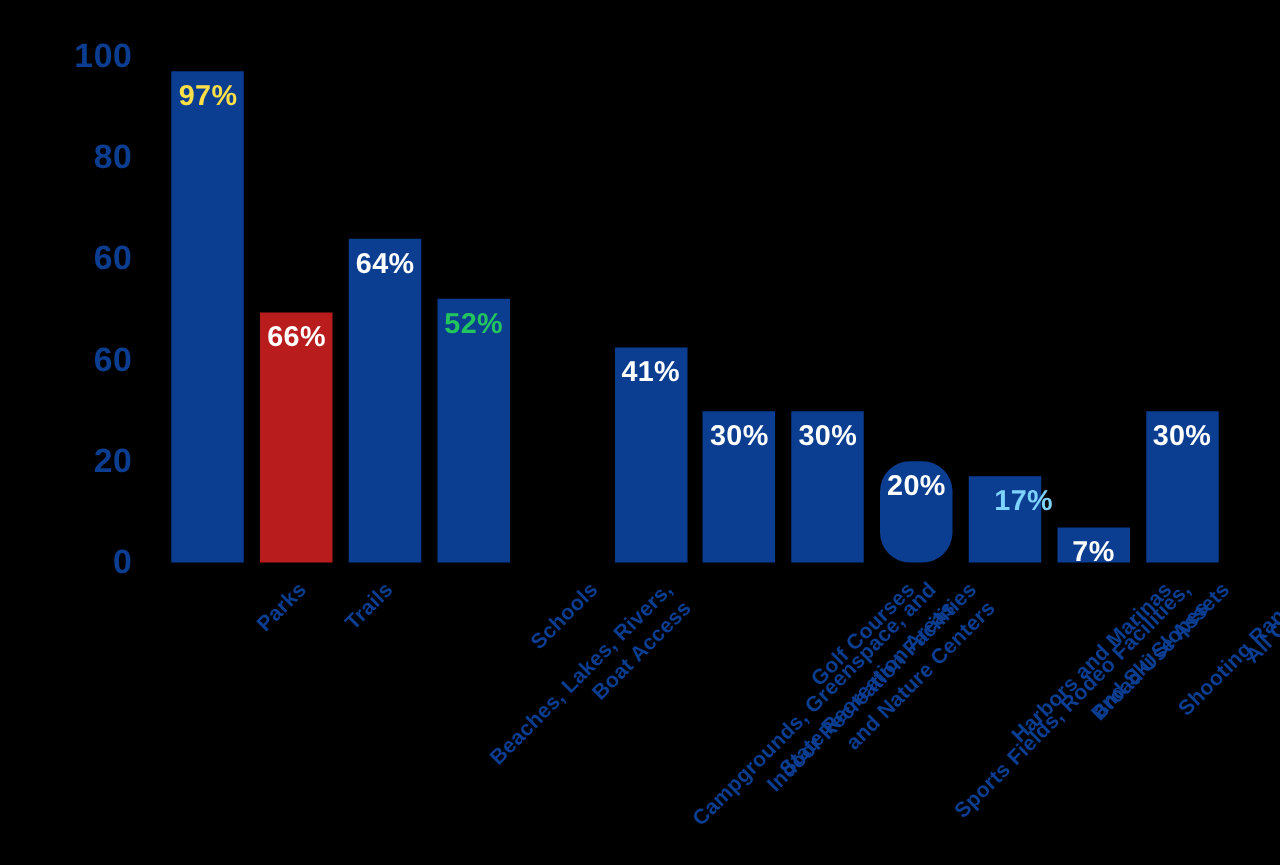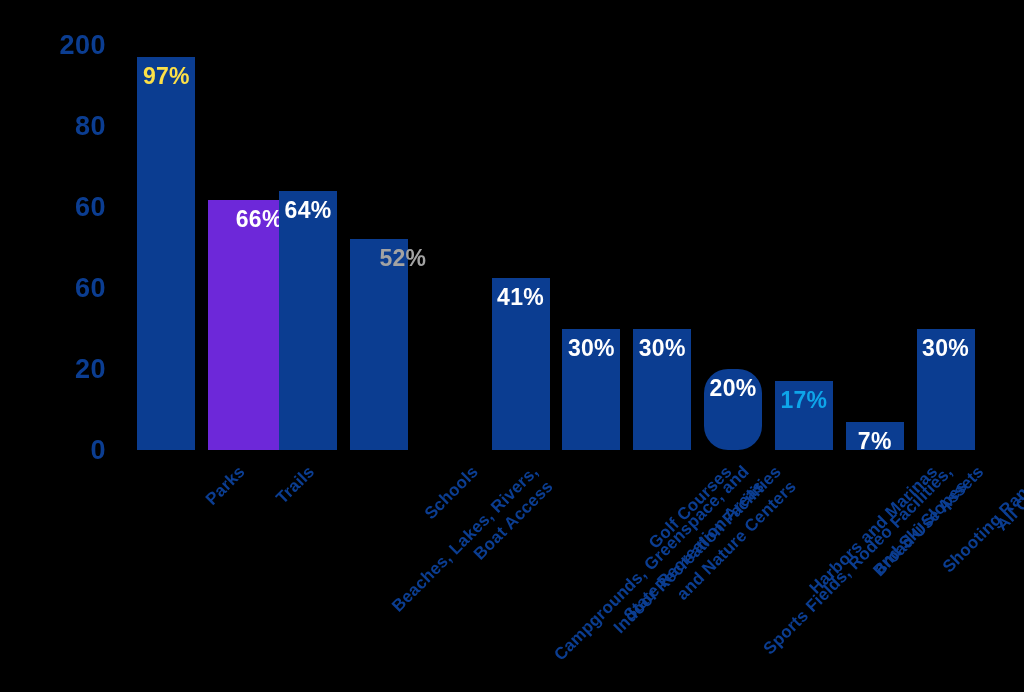--- a/index.html
+++ b/index.html
@@ -117,42 +117,42 @@
 <body style="background: rgb(0, 0, 0);">
 
 <div id="chart-root">
 
   <div id="y-axis-labels">
       <div class="ytick" style="top: 450px;">0</div>
       <div class="ytick" style="top: 369px;">20</div>
       <div class="ytick" style="top: 288px;">60</div>
       <div class="ytick" style="top: 207px;">60</div>
       <div class="ytick" style="top: 126px;">80</div>
-      <div class="ytick" style="top: 45px;">200</div>
+      <div class="ytick" style="top: 45px;">100</div>
     </div>
 
   <div id="plot-area">
       <div class="bar-slot" style="left: 6.41667px; width: 58px;">
         <div class="bar" style="height: 392.85px; background: rgb(11, 61, 145);">
           <div class="bar-value" style="color: #fde047;">97%</div>
         </div>
       </div>
       <div class="bar-slot" style="left: 77.25px; width: 58px;">
-        <div class="bar" style="height: 250px; background: #6d28d9; padding-left: 44px;">
+        <div class="bar" style="height: 200px; background: #b91c1c;">
           <div class="bar-value" style="color: rgb(255, 255, 255);">66%</div>
         </div>
       </div>
       <div class="bar-slot" style="left: 148.083px; width: 58px;">
         <div class="bar" style="height: 259.2px; background: rgb(11, 61, 145);">
           <div class="bar-value" style="color: rgb(255, 255, 255);">64%</div>
         </div>
       </div>
       <div class="bar-slot" style="left: 218.917px; width: 58px;">
         <div class="bar" style="height: 210.6px; background: rgb(11, 61, 145);">
-          <div class="bar-value" style="color: #a3a3a3; margin-left: 24px;">52%</div>
+          <div class="bar-value" style="color: #22c55e;">52%</div>
         </div>
       </div>
       <div class="bar-slot" style="left: 360.583px; width: 58px;">
         <div class="bar" style="height: 172px; background: rgb(11, 61, 145);">
           <div class="bar-value" style="color: rgb(255, 255, 255);">41%</div>
         </div>
       </div>
       <div class="bar-slot" style="left: 431.417px; width: 58px;">
         <div class="bar" style="height: 121.5px; background: rgb(11, 61, 145);">
           <div class="bar-value" style="color: rgb(255, 255, 255);">30%</div>
@@ -163,21 +163,21 @@
           <div class="bar-value" style="color: rgb(255, 255, 255);">30%</div>
         </div>
       </div>
       <div class="bar-slot" style="left: 573.083px; width: 58px;">
         <div class="bar" style="height: 81px; background: rgb(11, 61, 145); border-radius: 24px;">
           <div class="bar-value" style="color: rgb(255, 255, 255);">20%</div>
         </div>
       </div>
       <div class="bar-slot" style="left: 643.917px; width: 58px;">
         <div class="bar" style="height: 68.85px; background: rgb(11, 61, 145);">
-          <div class="bar-value" style="color: #0ea5e9;">17%</div>
+          <div class="bar-value" style="color: #7dd3fc; padding-left: 15px;">17%</div>
         </div>
       </div>
       <div class="bar-slot" style="left: 714.75px; width: 58px;">
         <div class="bar" style="height: 28.35px; background: rgb(11, 61, 145);">
           <div class="bar-value" style="color: rgb(255, 255, 255);">7%</div>
         </div>
       </div>
       <div class="bar-slot" style="left: 785.583px; width: 58px;">
         <div class="bar" style="height: 121.5px; background: rgb(11, 61, 145);">
           <div class="bar-value" style="color: rgb(255, 255, 255);">30%</div>

